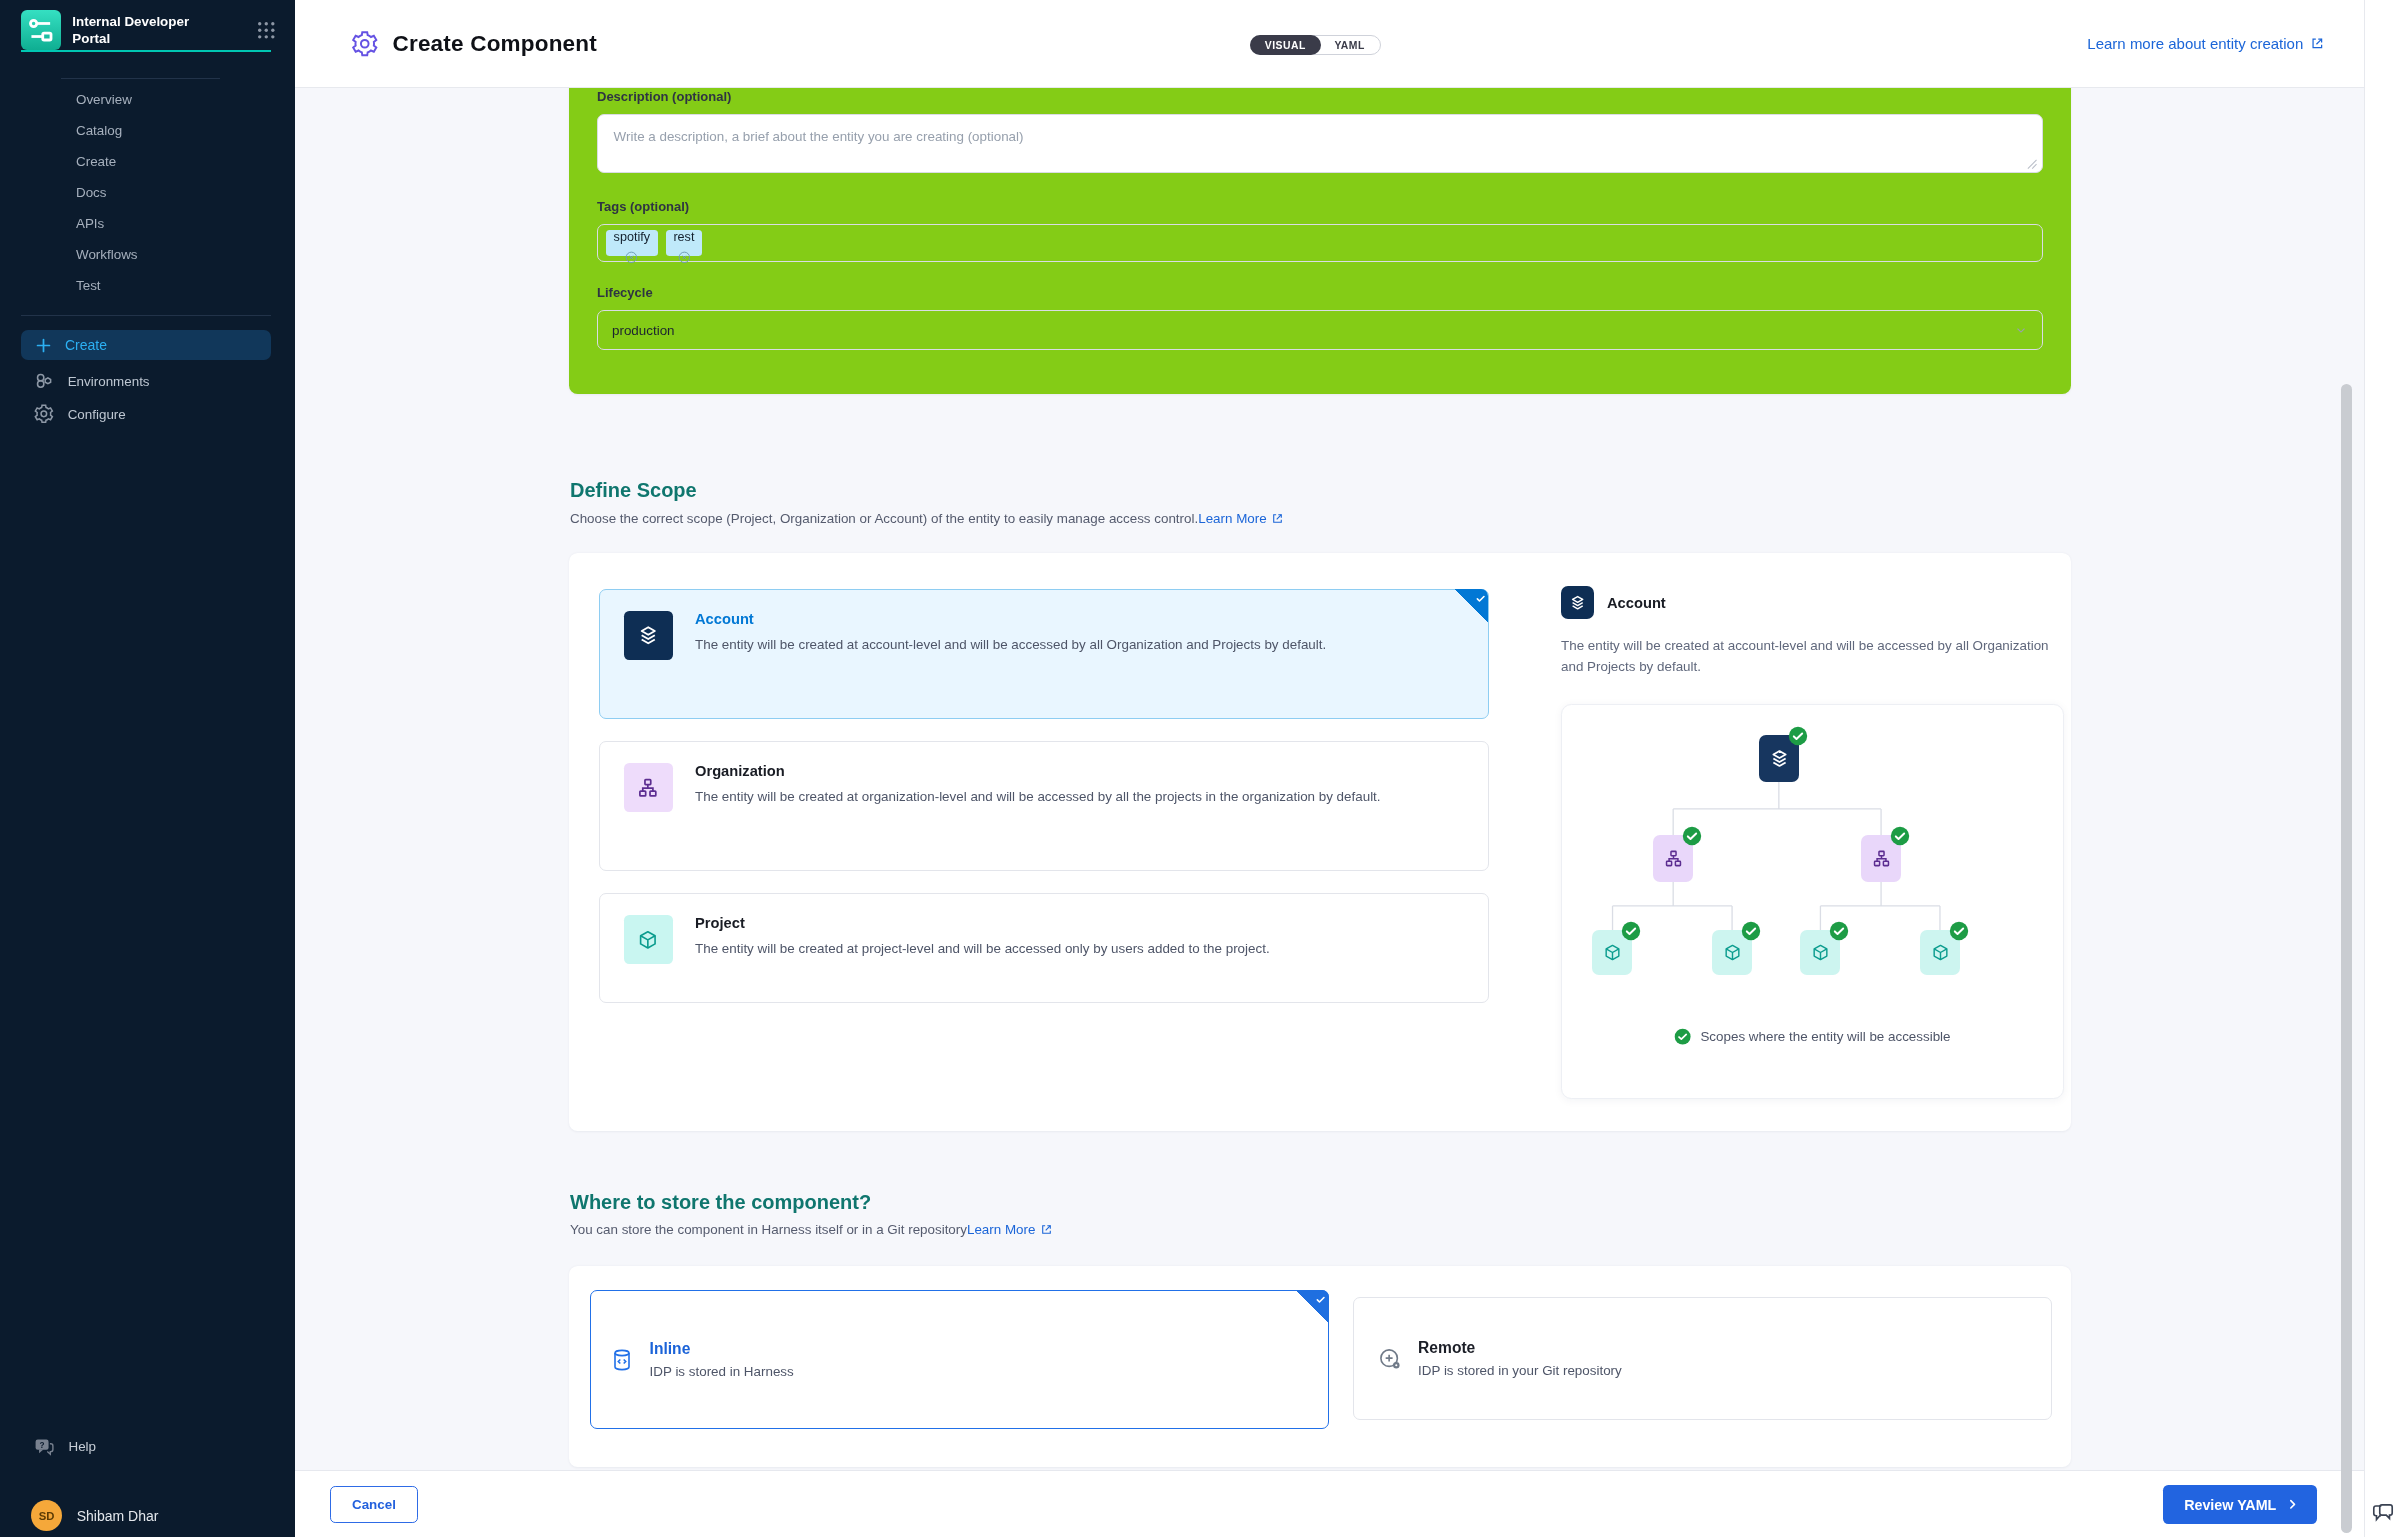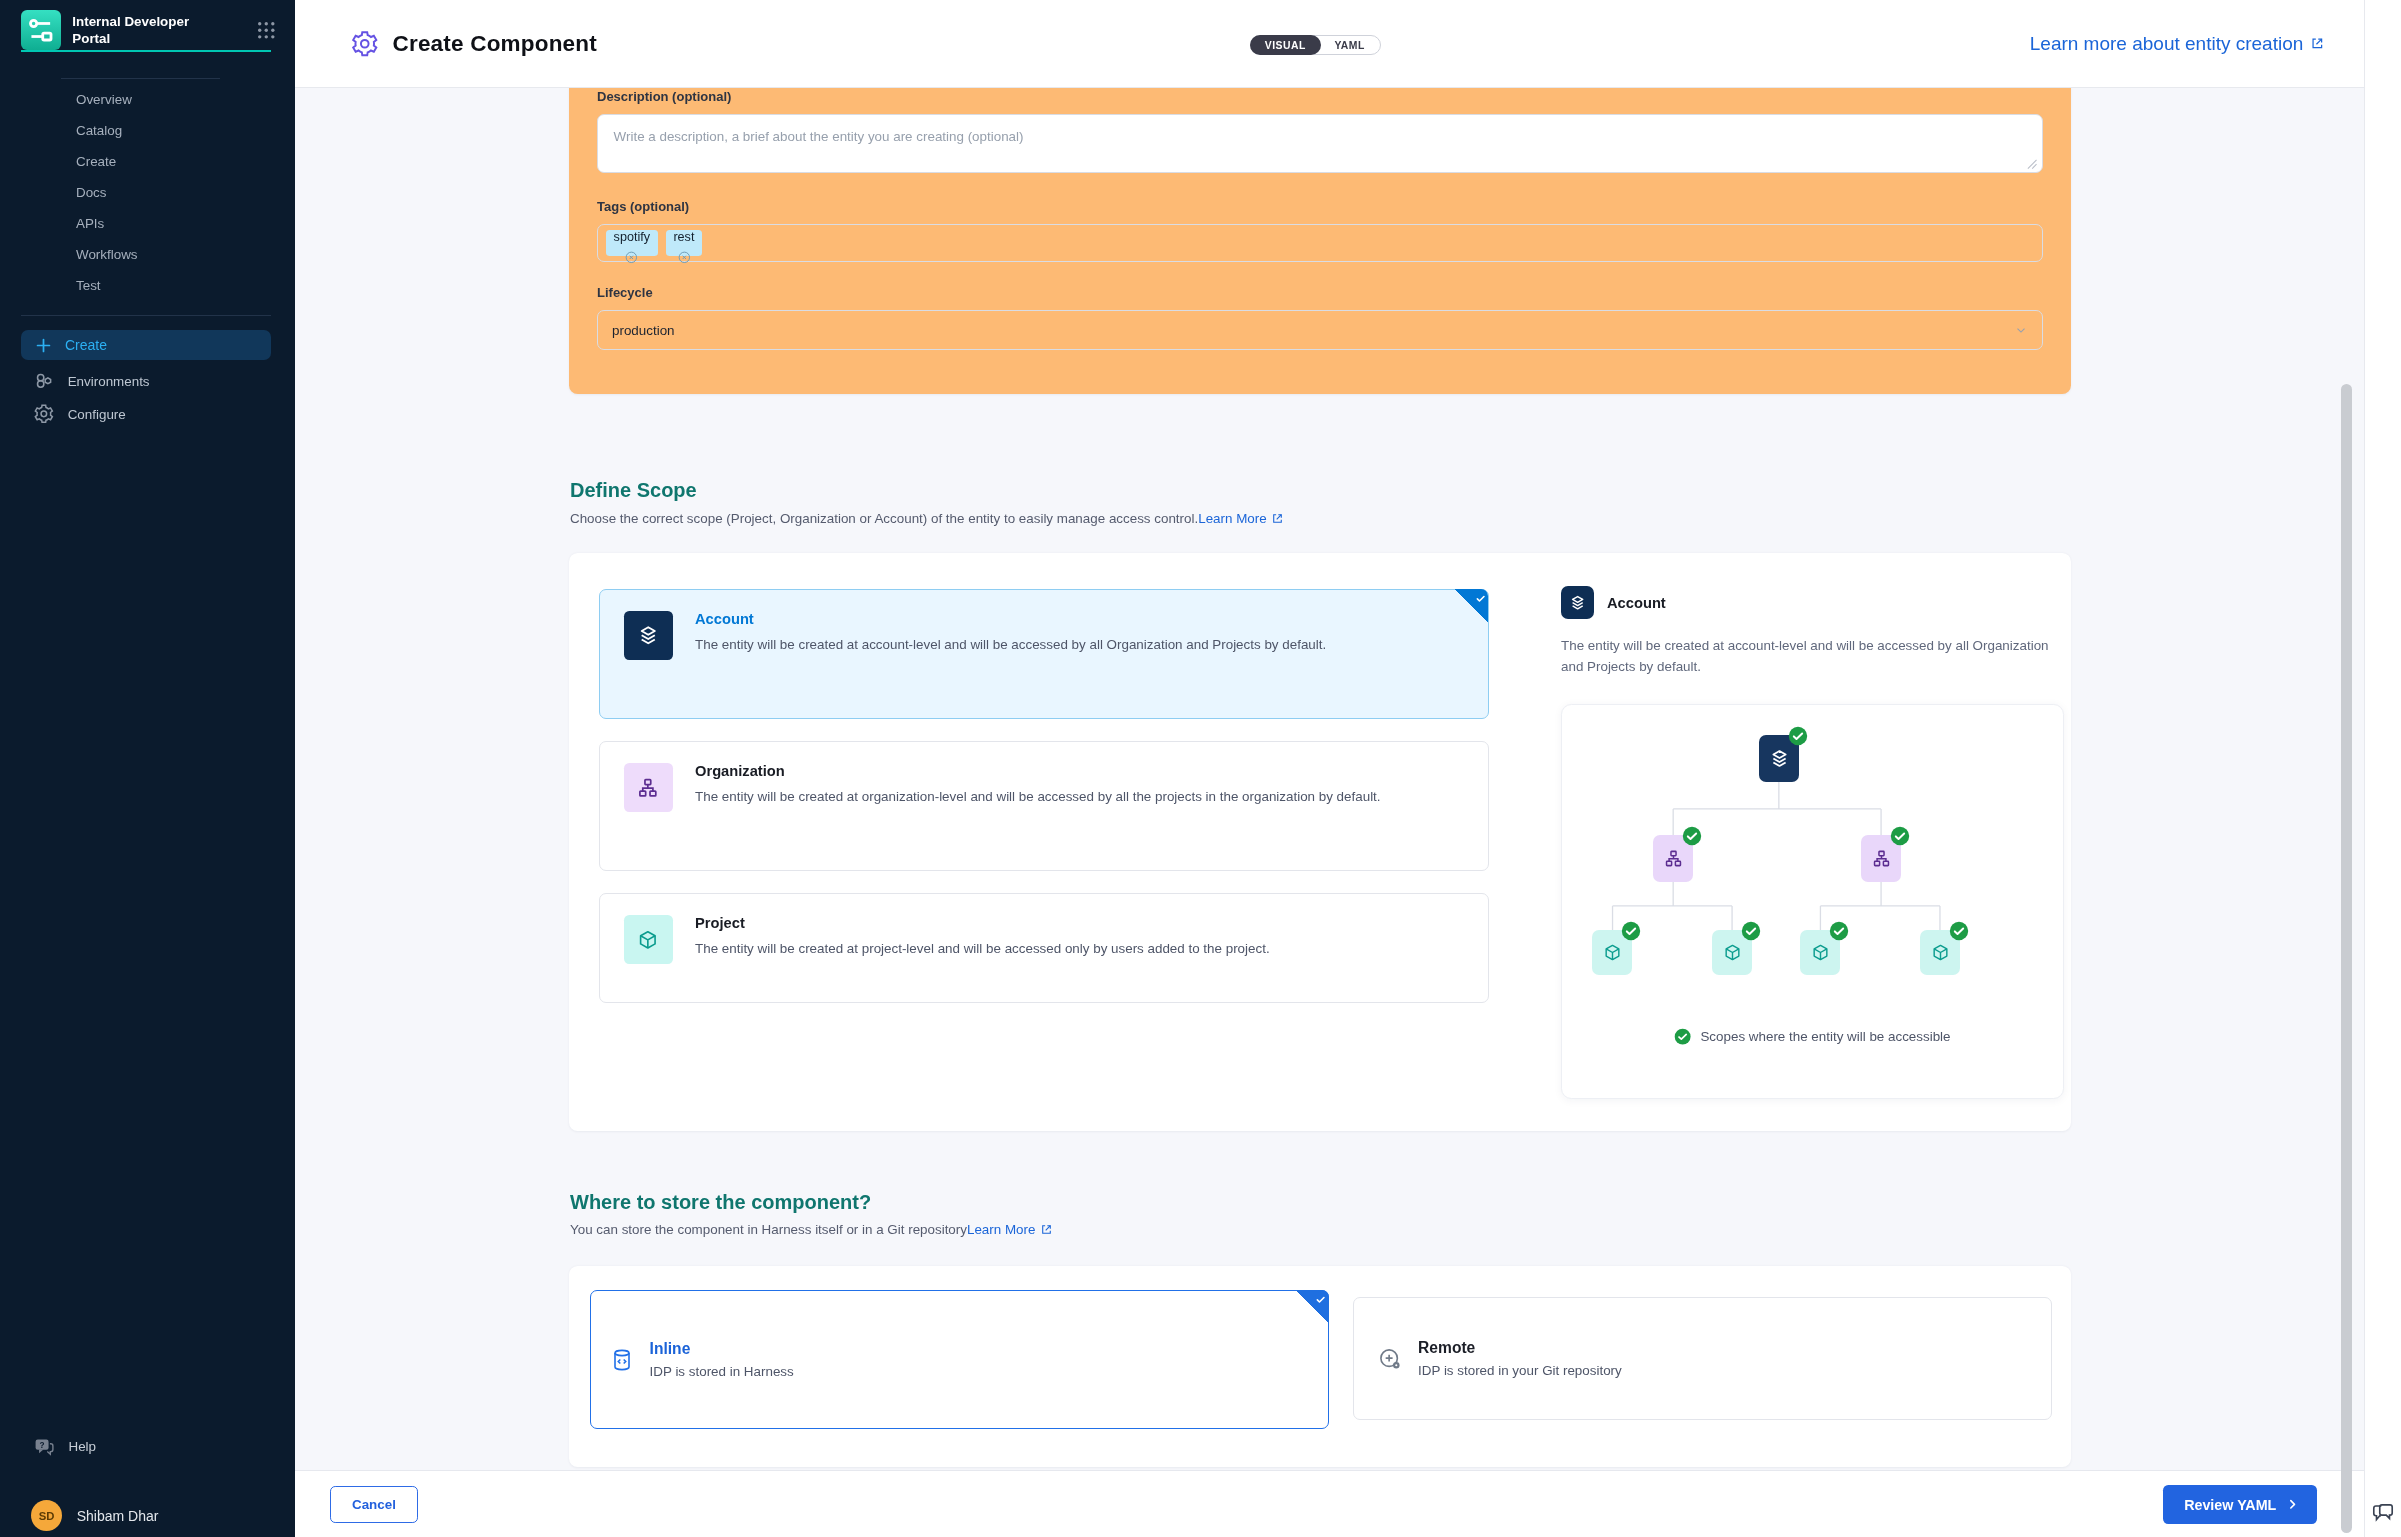--- a/index.html
+++ b/index.html
@@ -38,24 +38,24 @@
   .scroll-thumb { position:absolute; left:2341px; top:384px; width:11.3px; height:1149px; background:#c9ccd1; border-radius:6px; z-index:6; cursor:pointer; }
 
   
   .header { position:absolute; left:295px; top:0; width:2069px; height:88px; background:#fff; border-bottom:0.9px solid #e7e9ee; display:flex; align-items:center; z-index:5; }
   .header .gear { margin-left:55px; }
   .page-title { font-size:22.5px; font-weight:700; color:#0f1117; margin-left:13px; letter-spacing:0.2px; }
   .mode-toggle { position:absolute; left:955px; top:35px; display:flex; height:20px; border:0.9px solid #cfd2da; border-radius:10.4px; background:#fff; }
   .seg { font-size:10.4px; font-weight:700; letter-spacing:0.5px; display:flex; align-items:center; padding:0 14.7px; cursor:pointer; }
   .seg.visual { background:#3a3b49; color:#fff; border-radius:10.4px; margin:-0.9px; }
   .seg.yaml { color:#3a3b49; }
-  .learn-link { margin-left:auto; margin-right:39px; color:#1b65d8; font-size:19px; display:flex; gap:7px; align-items:center; cursor:pointer; }
-
-  
-  .form-card { position:absolute; left:569px; top:49px; width:1502px; height:345px; background:#fdba74; border-radius:8.7px; box-shadow:0 0.9px 2.6px rgba(20,30,60,.06); z-index:1; padding:40px 28px 0; }
+  .learn-link { margin-left:auto; margin-right:39px; color:#1b65d8; font-size:15px; display:flex; gap:7px; align-items:center; cursor:pointer; }
+
+  
+  .form-card { position:absolute; left:569px; top:49px; width:1502px; height:345px; background:#84cc16; border-radius:8.7px; box-shadow:0 0.9px 2.6px rgba(20,30,60,.06); z-index:1; padding:40px 28px 0; }
   .fld-label { font-size:13px; font-weight:600; color:#2e3442; }
   .ta-wrap { position:relative; margin-top:10.4px; }
   .textarea { width:100%; height:59px; border:0.9px solid #d9dce3; border-radius:7px; padding:14px 15.6px; font-size:13.4px; color:#1c2330; resize:none; outline:none; font-family:"Liberation Sans", sans-serif; background:#fff; }
   .textarea::placeholder { color:#97a0ad; }
   .resize-glyph { position:absolute; right:5.2px; bottom:7px; }
   .mt26 { margin-top:22.5px; }
   .tags-box { margin-top:10.4px; height:38px; border:0.9px solid #d9dce3; border-radius:7px; display:flex; align-items:center; padding:0 7.8px; gap:7.8px; cursor:text; }
   .chip { background:#bfe9fa; border-radius:3.5px; height:26px; display:flex; align-items:center; gap:6px; padding:0 7.8px; font-size:12.6px; color:#13202e;flex-direction:column; }
   .chip .x { cursor:pointer; }
   .select-box { margin-top:10.4px; height:40px; border:0.9px solid #d9dce3; border-radius:7px; display:flex; align-items:center; padding:0 14px; font-size:13.4px; color:#1c2330; cursor:pointer; }

